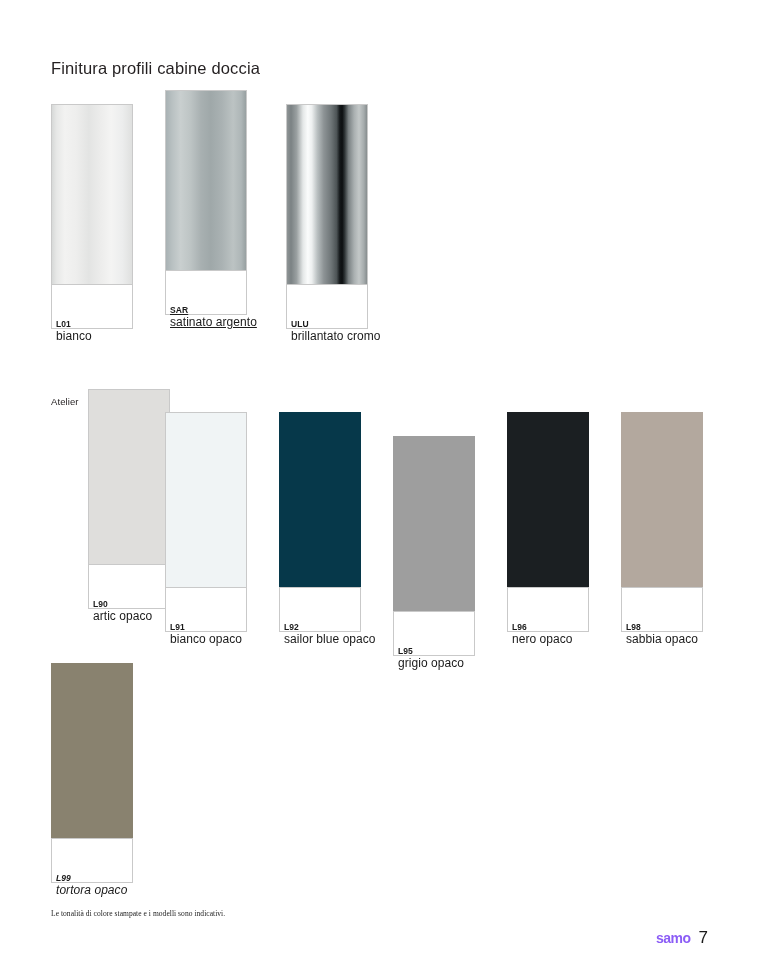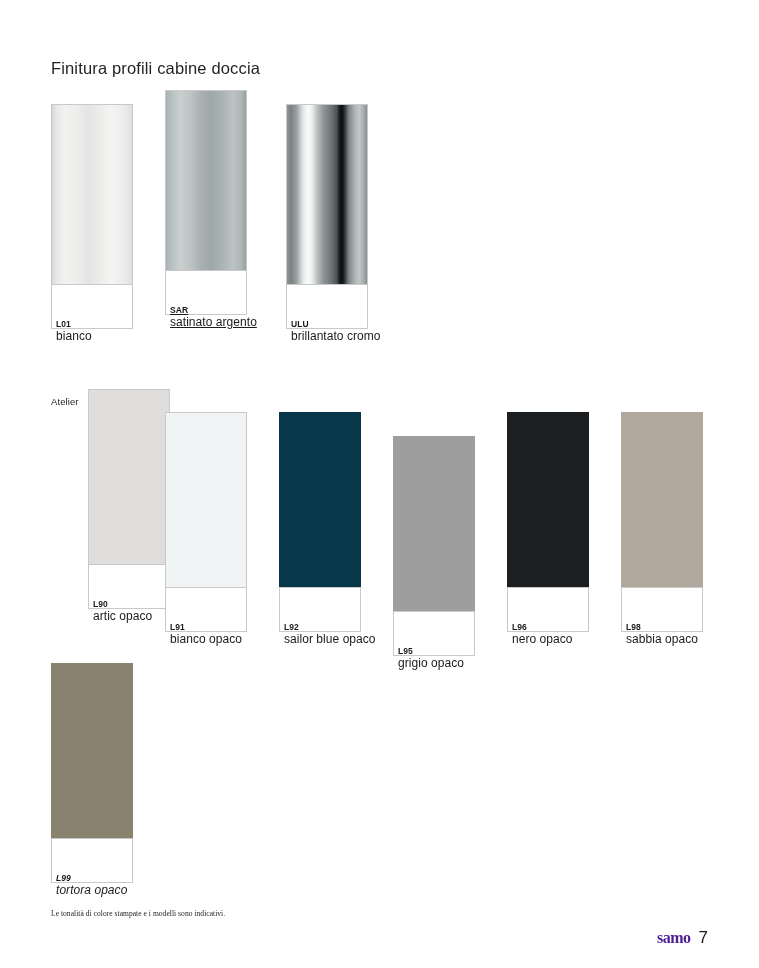--- a/index.html
+++ b/index.html
@@ -152,25 +152,25 @@
   
   .footer {
     position: absolute;
     right: 51px;
     bottom: 20px;
     display: flex;
     align-items: baseline;
     gap: 8px;
   }
   .brand-logo {
-    font-size: 16px;
+    font-size: 14px;
     font-weight: 700;
     letter-spacing: -0.5px;
-    color: #4c1d95;
-    font-family: Liberation Serif, serif;
+    color: #8b5cf6;
+    font-family: Liberation Sans, sans-serif;
   }
   .page-number {
     font-size: 17px;
     font-weight: 400;
     color: #1a1a1a;
   }
 </style>
 </head>
 <body>
 

